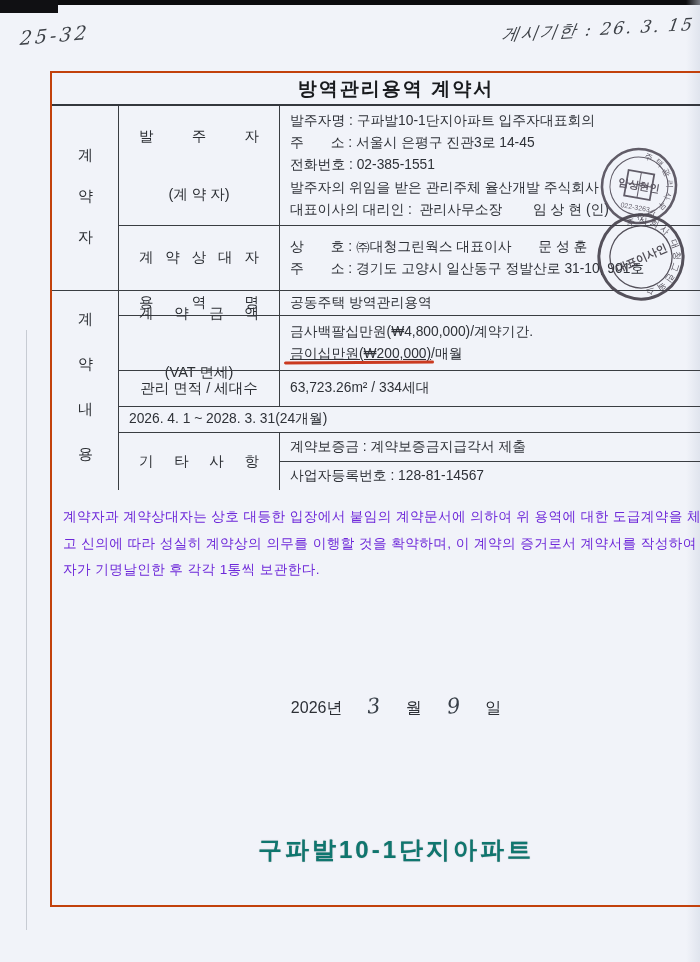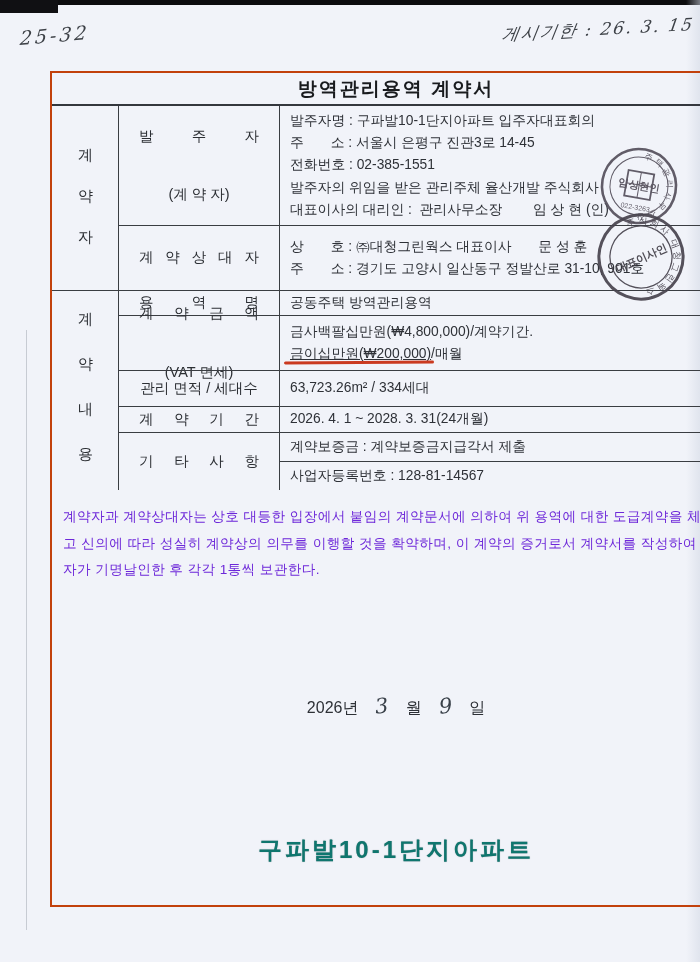--- a/index.html
+++ b/index.html
@@ -72,21 +72,21 @@
     padding:14px 11px 0 11px;
     font-size:13.6px; line-height:1.95;
     text-align:justify; word-break:break-all;
     letter-spacing:.4px; color:#6d28d9;
   }
   .date-line {
     position:absolute; left:0; top:204px; width:100%;
     text-align:center; font-size:16px; color:#2d3036;
   }
   .date-line .hw { font-size:21px; display:inline-block; margin:0 13px; transform:rotate(-6deg); color:#394049; }
-  .date-line .sep { display:inline-block; margin:0 4px; }
+  .date-line .sep { display:inline-block; margin:0 12px; }
   .footer-title {
     position:absolute; left:0; top:344px; width:100%;
     text-align:center; font-size:24px; font-weight:bold;
     letter-spacing:3px; color:#0f766e;
     text-shadow:0 0 1px rgba(74,78,86,.5);
   }
 
   .stamp { position:absolute; opacity:.92; }
   .stamp1 { left:599px; top:146px; width:80px; height:80px; transform:rotate(10deg); }
   .stamp2 { left:595px; top:211px; width:92px; height:92px; transform:rotate(-24deg); }
@@ -159,23 +159,20 @@
         </div>
         <div class="trow" style="height:36px">
           <div class="lbl">
               <div class="cline-center">관리 면적 / 세대수</div>
             </div>
           <div class="cnt">
               <div class="ln">63,723.26m² / 334세대</div>
             </div>
         </div>
         <div class="trow" style="height:26px">
-          <div class="lbl">
-              <div class="jline">계 약 기 간</div>
-            </div>
           <div class="cnt">
               <div class="ln">2026. 4. 1 ~ 2028. 3. 31(24개월)</div>
             </div>
         </div>
         <div class="trow" style="height:59px">
           <div class="lbl">
               <div class="jline">기 타 사 항</div>
             </div>
           <div class="cnt sub2">
             <div class="sub">계약보증금 : 계약보증금지급각서 제출</div>

